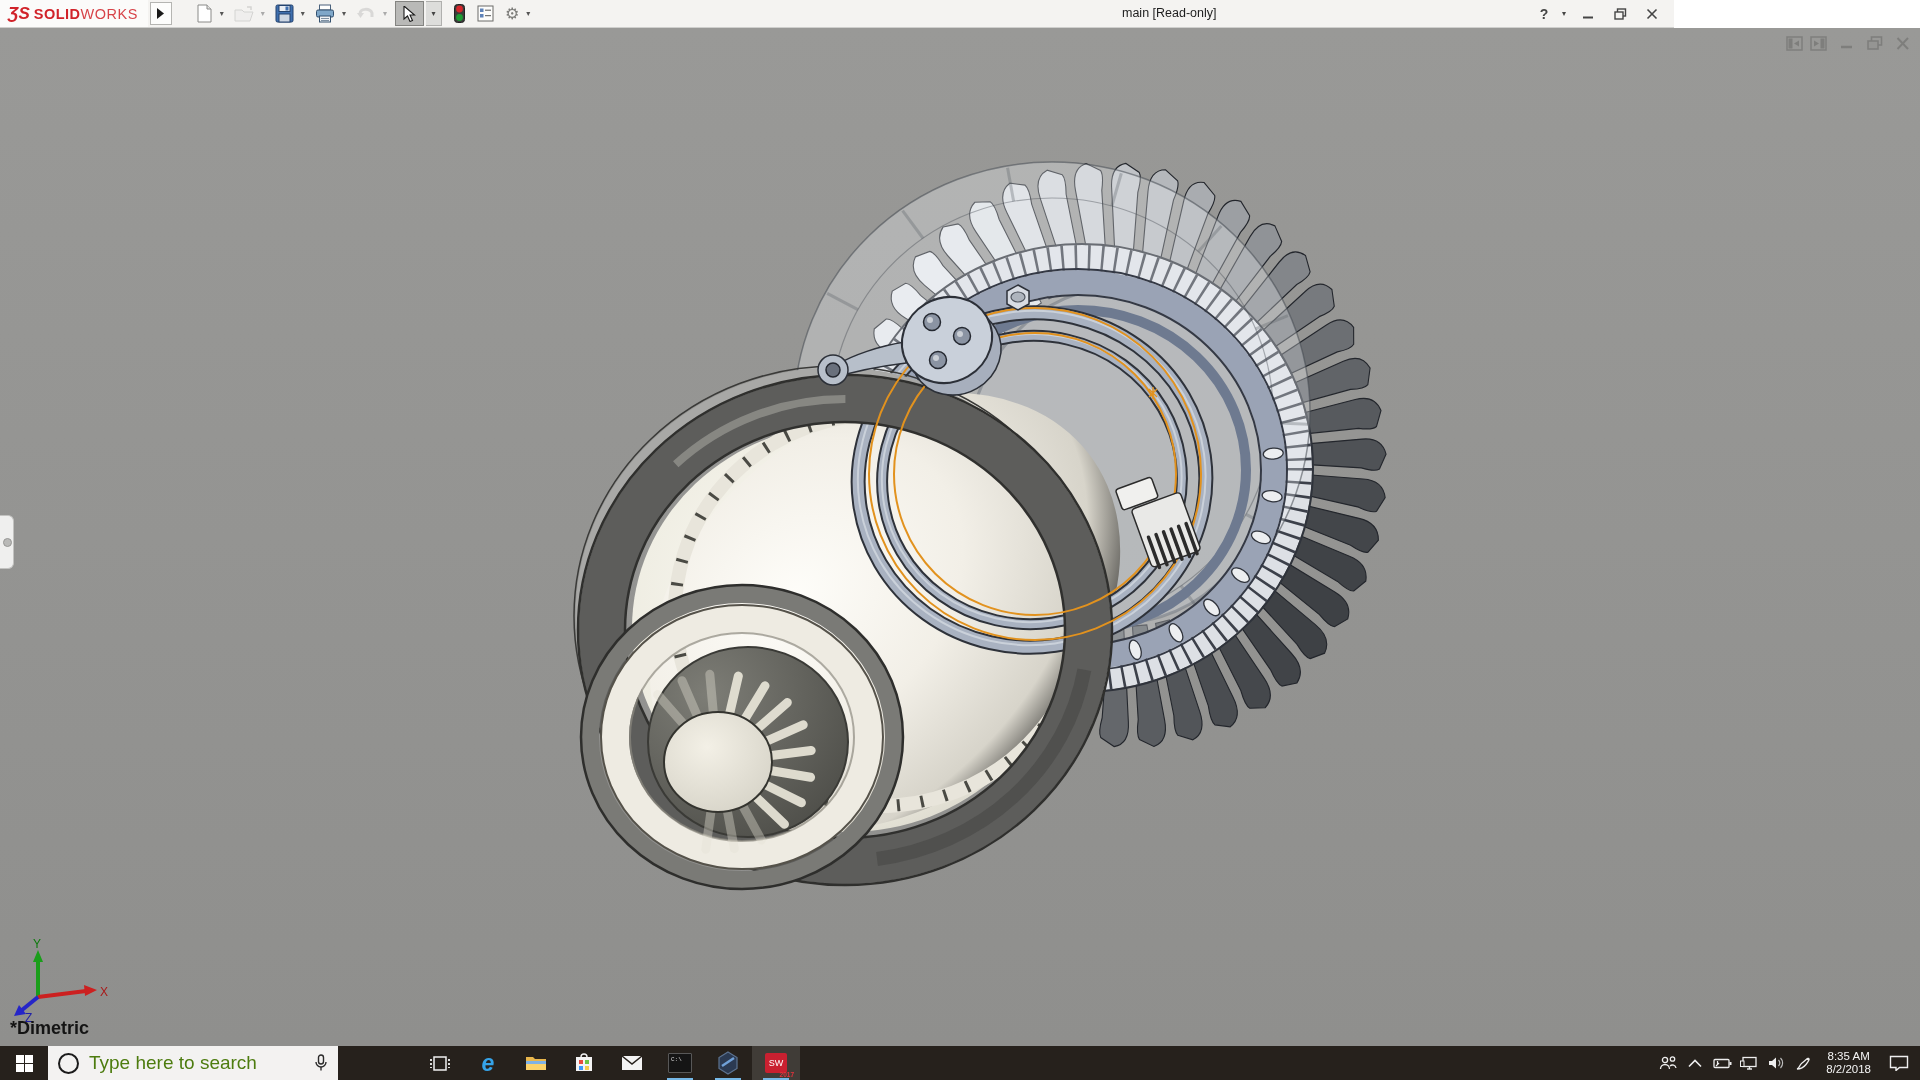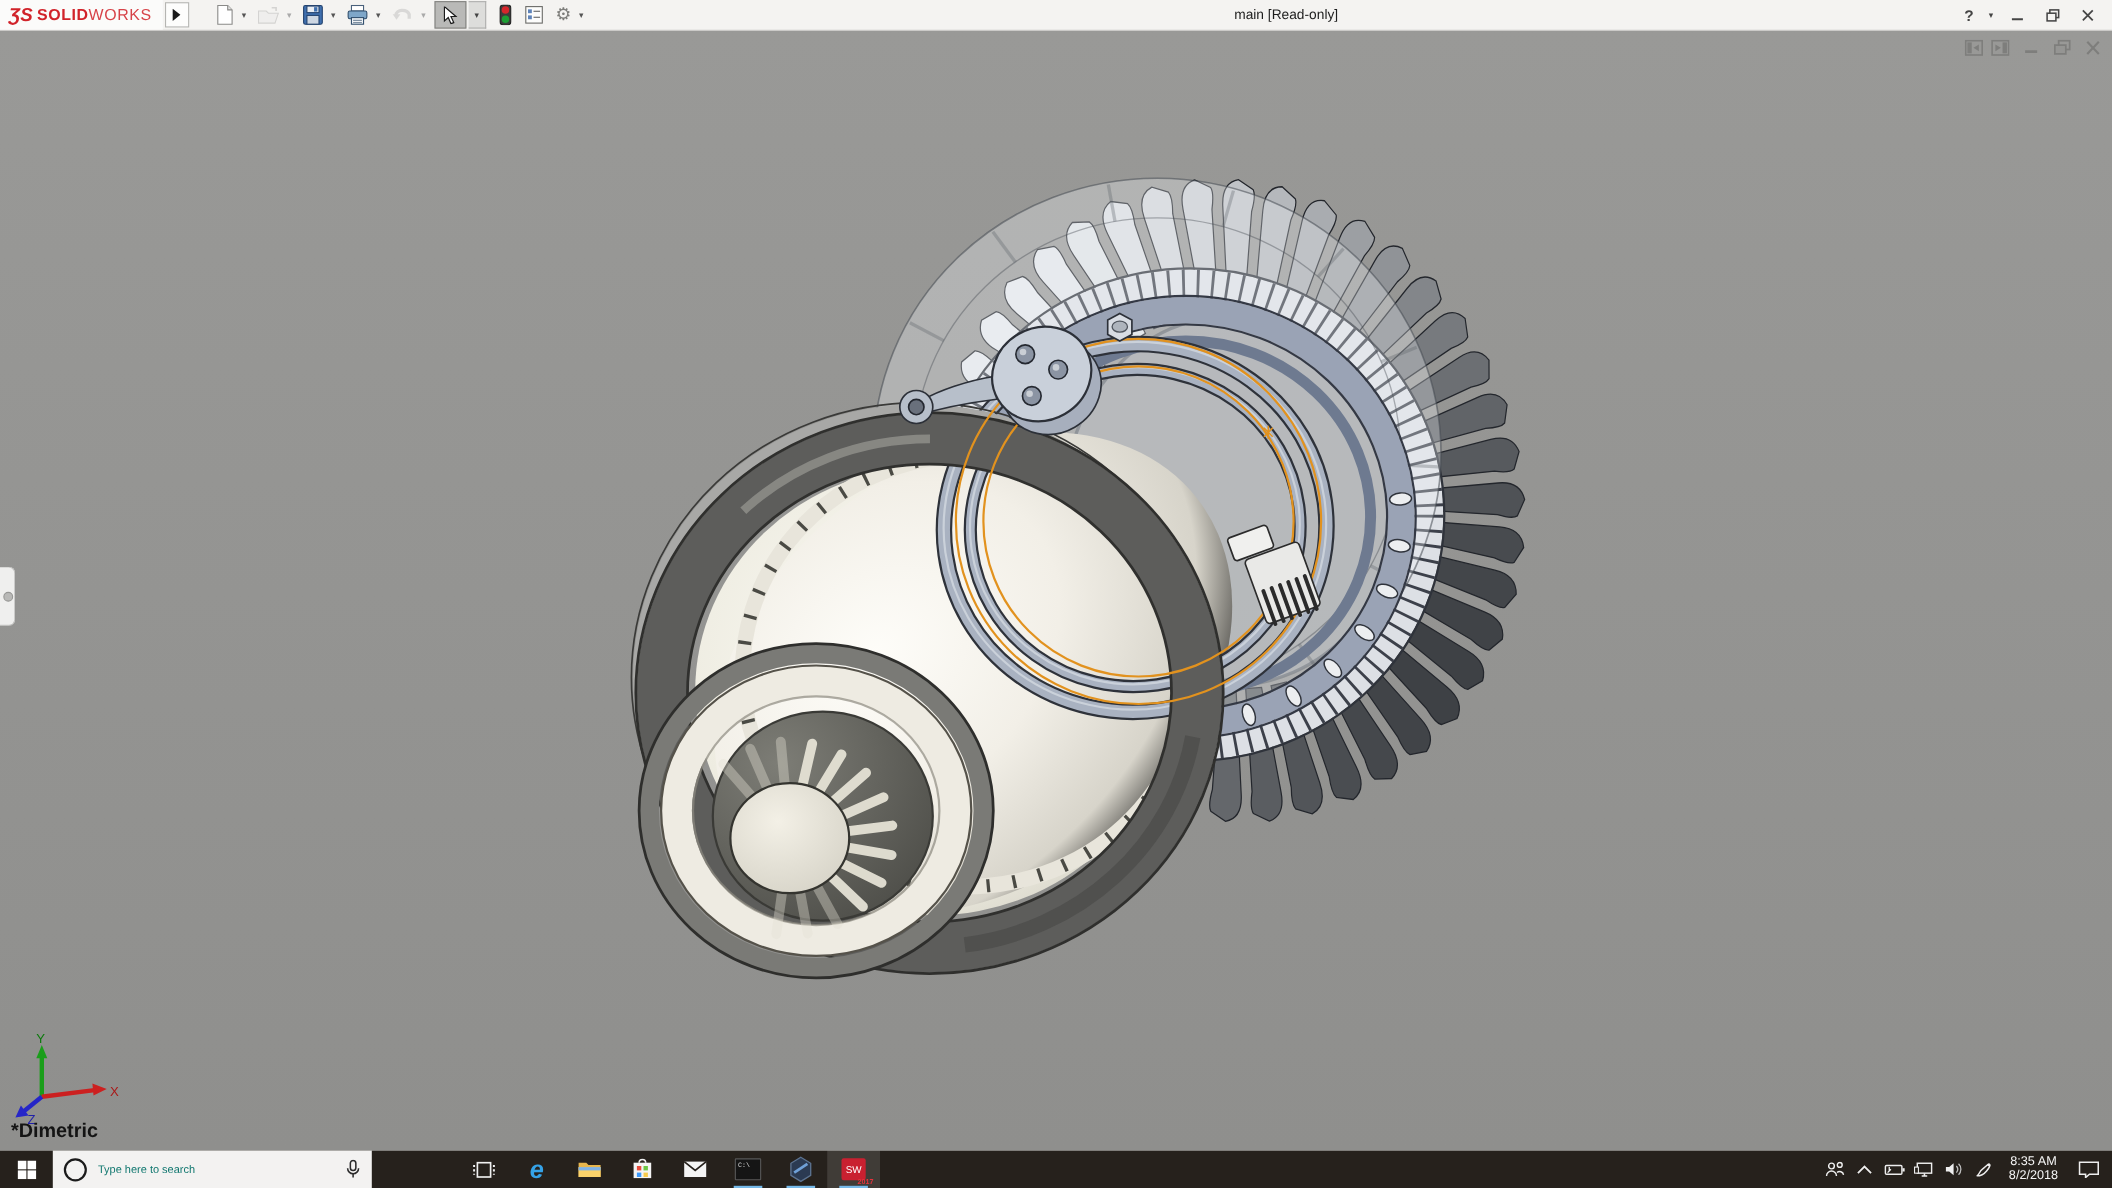--- a/index.html
+++ b/index.html
@@ -1,18 +1,18 @@
 <!DOCTYPE html>
 <html><head>
 <meta charset="utf-8">
 <style>
   html,body{margin:0;padding:0;width:1920px;height:1080px;overflow:hidden;
     font-family:"Liberation Sans","DejaVu Sans",sans-serif;-webkit-font-smoothing:antialiased;}
   
-  #titlebar{position:absolute;left:0;top:0;width:1920px;height:27px;background:#f4f3f1;
+  #titlebar{position:absolute;left:0;top:0;width:1674px;height:27px;background:#f4f3f1;
     border-bottom:1px solid #cfcfcd;display:flex;align-items:center;}
   #logo-area{height:27px;display:flex;align-items:center;background:#fbfbfa;padding:0 10px 0 8px;}
   .ds-glyph{color:#d1232a;font-weight:bold;font-style:italic;font-size:17px;margin-right:4px;}
   .brand{font-size:14.5px;letter-spacing:.5px;color:#d1232a;}
   .brand b{font-weight:bold}.brand span{font-weight:normal;opacity:.85}
   .flyout-btn{width:20px;height:21px;border:1px solid #b5b5b2;background:#fdfdfc;display:flex;
     align-items:center;justify-content:center;margin-left:2px;}
   .flyout-btn svg{display:block}
   #qat{display:flex;align-items:center;margin-left:22px;gap:2px;}
   .tbtn{height:24px;display:flex;align-items:center;padding:0 2px;}
@@ -35,21 +35,21 @@
     border:1px solid #c2c2c0;border-left:none;border-radius:0 6px 6px 0;}
   #left-tab .dot{position:absolute;left:3px;top:22px;width:7px;height:7px;border-radius:50%;
     background:#b9b9b7;border:1px solid #979795;}
   #view-label{position:absolute;left:10px;top:990px;font-size:18px;font-weight:bold;color:#141414;}
   
   #taskbar{position:absolute;left:0;top:1046px;width:1920px;height:34px;background:#26211c;
     display:flex;align-items:stretch;color:#eee;}
   #start-btn{width:48px;display:flex;align-items:center;justify-content:center;}
   #search-box{width:270px;background:#f3f2f1;display:flex;align-items:center;gap:10px;padding:0 10px;}
   #search-box .ring{width:17px;height:17px;border:2.2px solid #1b1b1b;border-radius:50%;}
-  #search-text{flex:1;font-size:10px;color:#0f766e;}
+  #search-text{flex:1;font-size:19px;color:#4d7c0f;}
   #apps{display:flex;margin-left:78px;}
   .app{width:48px;position:relative;display:flex;align-items:center;justify-content:center;}
   .app.active{background:rgba(255,255,255,.12);}
   .underline{position:absolute;bottom:0;left:11px;width:26px;height:2px;background:#76b9e8;}
   #tray{position:absolute;right:0;top:1046px;height:34px;display:flex;align-items:center;gap:3px;padding-right:4px;}
   .tray-ic{width:24px;display:flex;align-items:center;justify-content:center;}
   #clock{font-size:11.5px;line-height:13px;color:#f4f4f4;text-align:center;padding:0 8px;}
   .sw-badge{position:absolute;right:6px;bottom:2px;font-size:6.5px;font-weight:bold;color:#e8323c;}
   .cmd-label{font-family:"Liberation Mono","DejaVu Sans Mono",monospace;font-size:6px;color:#ddd;
     position:absolute;left:2px;top:2px;}

